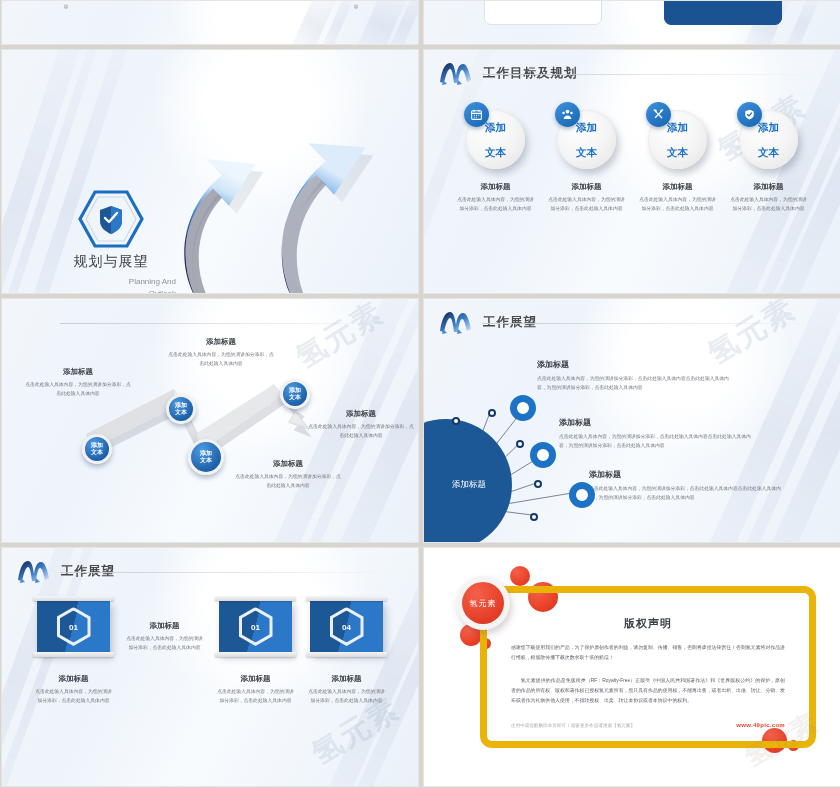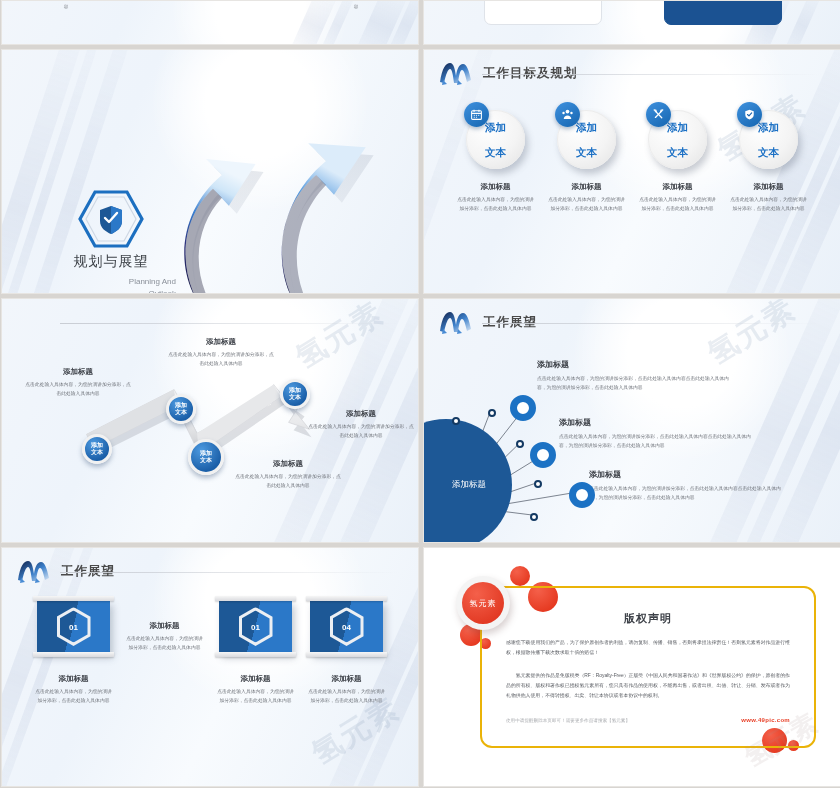--- a/index.html
+++ b/index.html
@@ -149,21 +149,21 @@
     background:linear-gradient(105deg,#1d5896 0%,#1d5896 48%,#2b78c8 48%,#2b78c8 100%);
   }
   .hexnum b { position:relative; z-index:2; font-style:normal; }
   .b-title { margin-top:21px; font-size:7.5px; font-weight:bold; color:#3d4148; }
   .b-desc { margin-top:4px; font-size:4.8px; line-height:1.85; color:#70747b; padding:0 5px; }
 
   
   .cp { position:absolute; inset:0; background:#fff; }
   .cp-box {
     position:absolute; left:56px; top:38px; right:24px; bottom:38px;
-    border:2px solid #eab308; border-radius:12px;
+    border:7px solid #eab308; border-radius:12px;
   }
   .cp-title { text-align:center; margin-top:23px; font-size:11px; font-weight:bold; color:#3d4148; letter-spacing:1px; }
   .cp-p { font-size:4.9px; line-height:2.05; color:#55585e; padding:0 24px; margin-top:12px; text-align:justify; }
   .cp-p.indent { text-indent:2em; margin-top:13px; }
   .cp-foot { display:flex; align-items:center; justify-content:space-between; padding:0 24px; margin-top:16px; }
   .cp-foot .l { font-size:4.6px; color:#a9abaf; }
   .cp-foot .r { font-size:6px; color:#e8432b; font-weight:bold; letter-spacing:.3px; }
   .cp-badge {
     position:absolute; left:32px; top:28px; width:54px; height:54px; border-radius:50%;
     background:#f4f4f4; box-shadow:2px 4px 7px rgba(120,90,90,.28);

